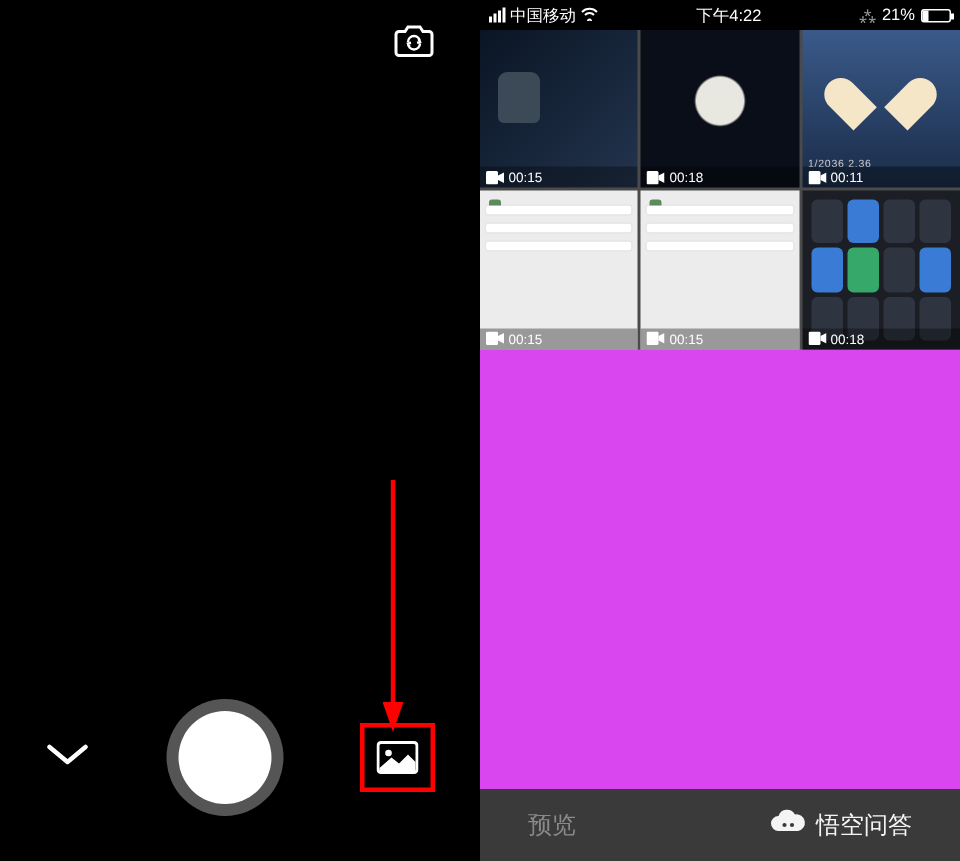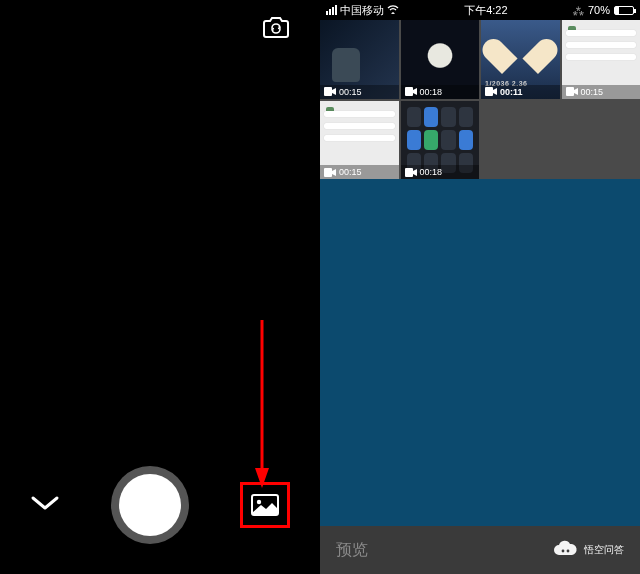--- a/index.html
+++ b/index.html
@@ -13,21 +13,21 @@
     }
     .left-panel {
       width: 320px;
       height: 574px;
       background: #000;
       position: relative;
     }
     .right-panel {
       width: 320px;
       height: 574px;
-      background: #0c4a6e;
+      background: #d946ef;
       position: relative;
       display: flex;
       flex-direction: column;
     }
     
     .camera-switch {
       position: absolute;
       top: 15px;
       right: 30px;
     }
@@ -115,21 +115,21 @@
       width: 18px; height: 18px;
       border-radius: 50%;
       background: #6b6b6b;
       display: flex; align-items: center; justify-content: center;
     }
     .dropdown-circle svg { width: 10px; height: 6px; }
     .header-spacer { width: 36px; }
     
     .grid {
       display: grid;
-      grid-template-columns: repeat(4, 1fr);
+      grid-template-columns: repeat(3, 1fr);
       gap: 2px;
       background: #4a4a4a;
       text-align: center;
     }
     .thumb {
       position: relative;
       aspect-ratio: 1;
       background: #222;
       overflow: hidden;
     }
@@ -143,21 +143,21 @@
       gap: 3px;
       font-size: 9px;
       color: #fff;
       background: rgba(0,0,0,0.35);
     }
     .vid-icon svg { width: 12px; height: 9px; display:block; }
     
     .t1 { background: linear-gradient(135deg,#0a1524,#23344e); }
     .t1::after{ content:''; position:absolute; left:12px; top:28px; width:28px; height:34px; background:#3b4a56; border-radius:6px 6px 4px 4px; }
     .t2 { background: radial-gradient(circle at 50% 45%,#e8e8e0 0 20%,#0a0e18 22% 100%); }
-    .t3 { background: linear-gradient(#3a5a8a,#1a2c48); font-weight: bold; }
+    .t3 { background: linear-gradient(#3a5a8a,#1a2c48); }
     .t3 .heart {
       position:absolute; left:50%; top:48%; transform:translate(-50%,-50%);
       width:40px; height:36px;
     }
     .t3 .heart::before,.t3 .heart::after{
       content:''; position:absolute; width:22px; height:34px; background:#f5e6c8;
       border-radius:22px 22px 0 0;
     }
     .t3 .heart::before{ left:2px; transform:rotate(-45deg); transform-origin:0 100%; }
     .t3 .heart::after{ left:16px; transform:rotate(45deg); transform-origin:100% 100%; }
@@ -174,31 +174,31 @@
     }
     .t6 .cc div{ background:#2e3540; border-radius:4px; }
     .t6 .cc .on{ background:#3a7bd5; }
     .t6 .cc .gr{ background:#36a86a; }
     .spacer { flex: 1; }
     .footer {
       height: 48px;
       background: #3a3a3a;
       display: flex;
       align-items: center;
-      padding: 0 16px;
+      padding: 0 32px;
       color: #8a8a8a;
       font-size: 16px;
       justify-content: space-between;
     }
     .watermark {
       display: flex;
       align-items: center;
       gap: 6px;
       color: #fff;
-      font-size: 10px;
+      font-size: 16px;
       opacity: .95;
       font-weight: 500;
     }
     .wm-logo svg{ width:26px; height:18px; }
   </style>
 </head>
 <body>
 
 <div class="left-panel">
   <div class="camera-switch">
@@ -244,21 +244,21 @@
       <span>中国移动</span>
       <span class="wifi">
         <svg viewBox="0 0 12 10">
             <path d="M6 9 a1 1 0 1 0 0.001 0 M3 6 a4 4 0 0 1 6 0 M1 4 a7 7 0 0 1 10 0" fill="none" stroke="#fff" stroke-width="1.3"></path>
           </svg>
       </span>
     </div>
     <span>下午4:22</span>
     <div class="status-right">
       <span style="font-size:10px;opacity:.6">⁂</span>
-      <span>70%</span>
+      <span>21%</span>
       <div class="battery">
           <div class="battery-fill"></div>
         </div>
     </div>
   </div>
 
 
   <div class="grid">
     <div class="thumb t1">
       <div class="thumb-overlay">

